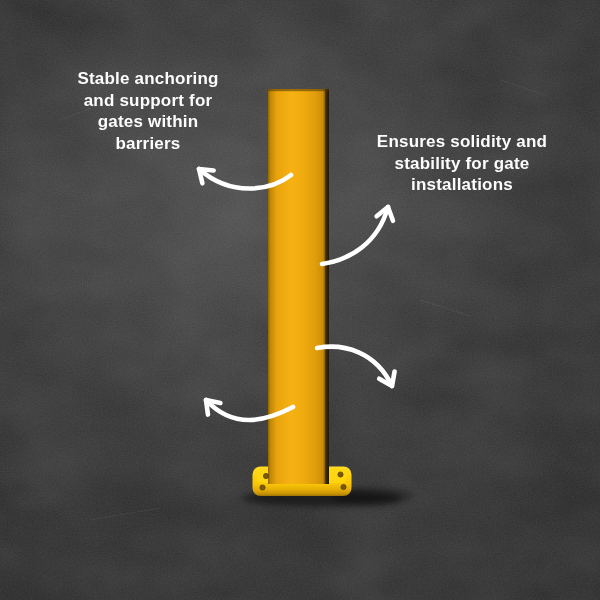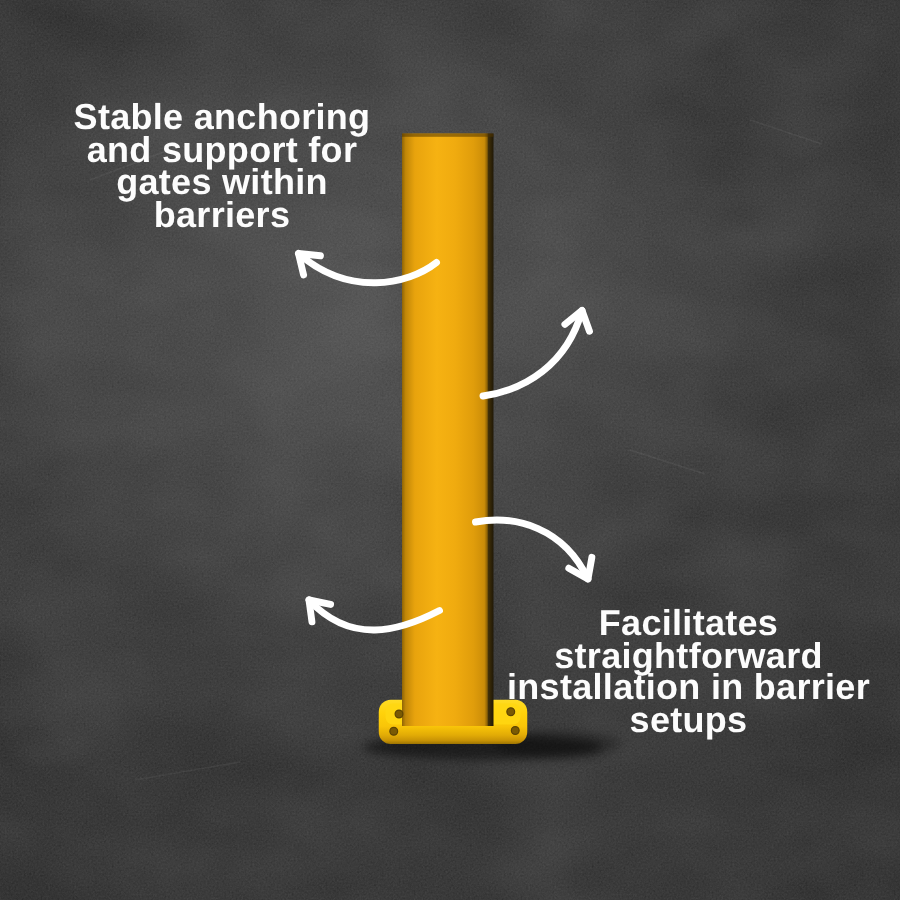--- a/index.html
+++ b/index.html
@@ -13,21 +13,21 @@
     background:
       radial-gradient(135% 135% at 50% 45%, rgba(0,0,0,0) 38%, rgba(0,0,0,0.34) 72%, rgba(0,0,0,0.62) 100%),
       radial-gradient(95% 75% at 40% 35%, rgba(150,150,150,0.26) 0%, rgba(90,90,90,0.10) 48%, rgba(0,0,0,0) 75%),
       var(--bg, #232323);
   }
   .scene { position:absolute; inset:0; }
   .note {
     position:absolute;
     color: var(--text, #fcfcfc);
     font-weight:700;
-    font-size:24px;
+    font-size:17px;
     line-height:21.5px;
     letter-spacing:0.2px;
     text-align:center;
     white-space:pre-line;
   }
   .note-top-left     { left:28px;  top:68px;  width:240px; }
   .note-top-right    { left:337px; top:131px; width:250px; }
   .note-middle-left  { left:10px;  top:321px; width:238px; }
   .note-bottom-right { left:334px; top:405px; width:250px; }
 </style>
@@ -108,18 +108,17 @@
       <path d="M 322 264 C 350 260, 378 243, 388 207" marker-end="url(#ah)"></path>
       <path d="M 293 407 C 266 421, 234 430, 206 400" marker-end="url(#ah)"></path>
       <path d="M 317 348 C 344 343, 376 352, 392 386" marker-end="url(#ah)"></path>
     </g>
   </svg>
 
   <div class="note note-top-left">Stable anchoring
 and support for
 gates within
 barriers</div>
-  <div class="note note-bottom-right">Facilitates
-straightforward
-installation in barrier
-setups</div>
+  <div class="note note-top-right">Ensures solidity and
+stability for gate
+installations</div>
 
 </div>
 
 </body></html>

